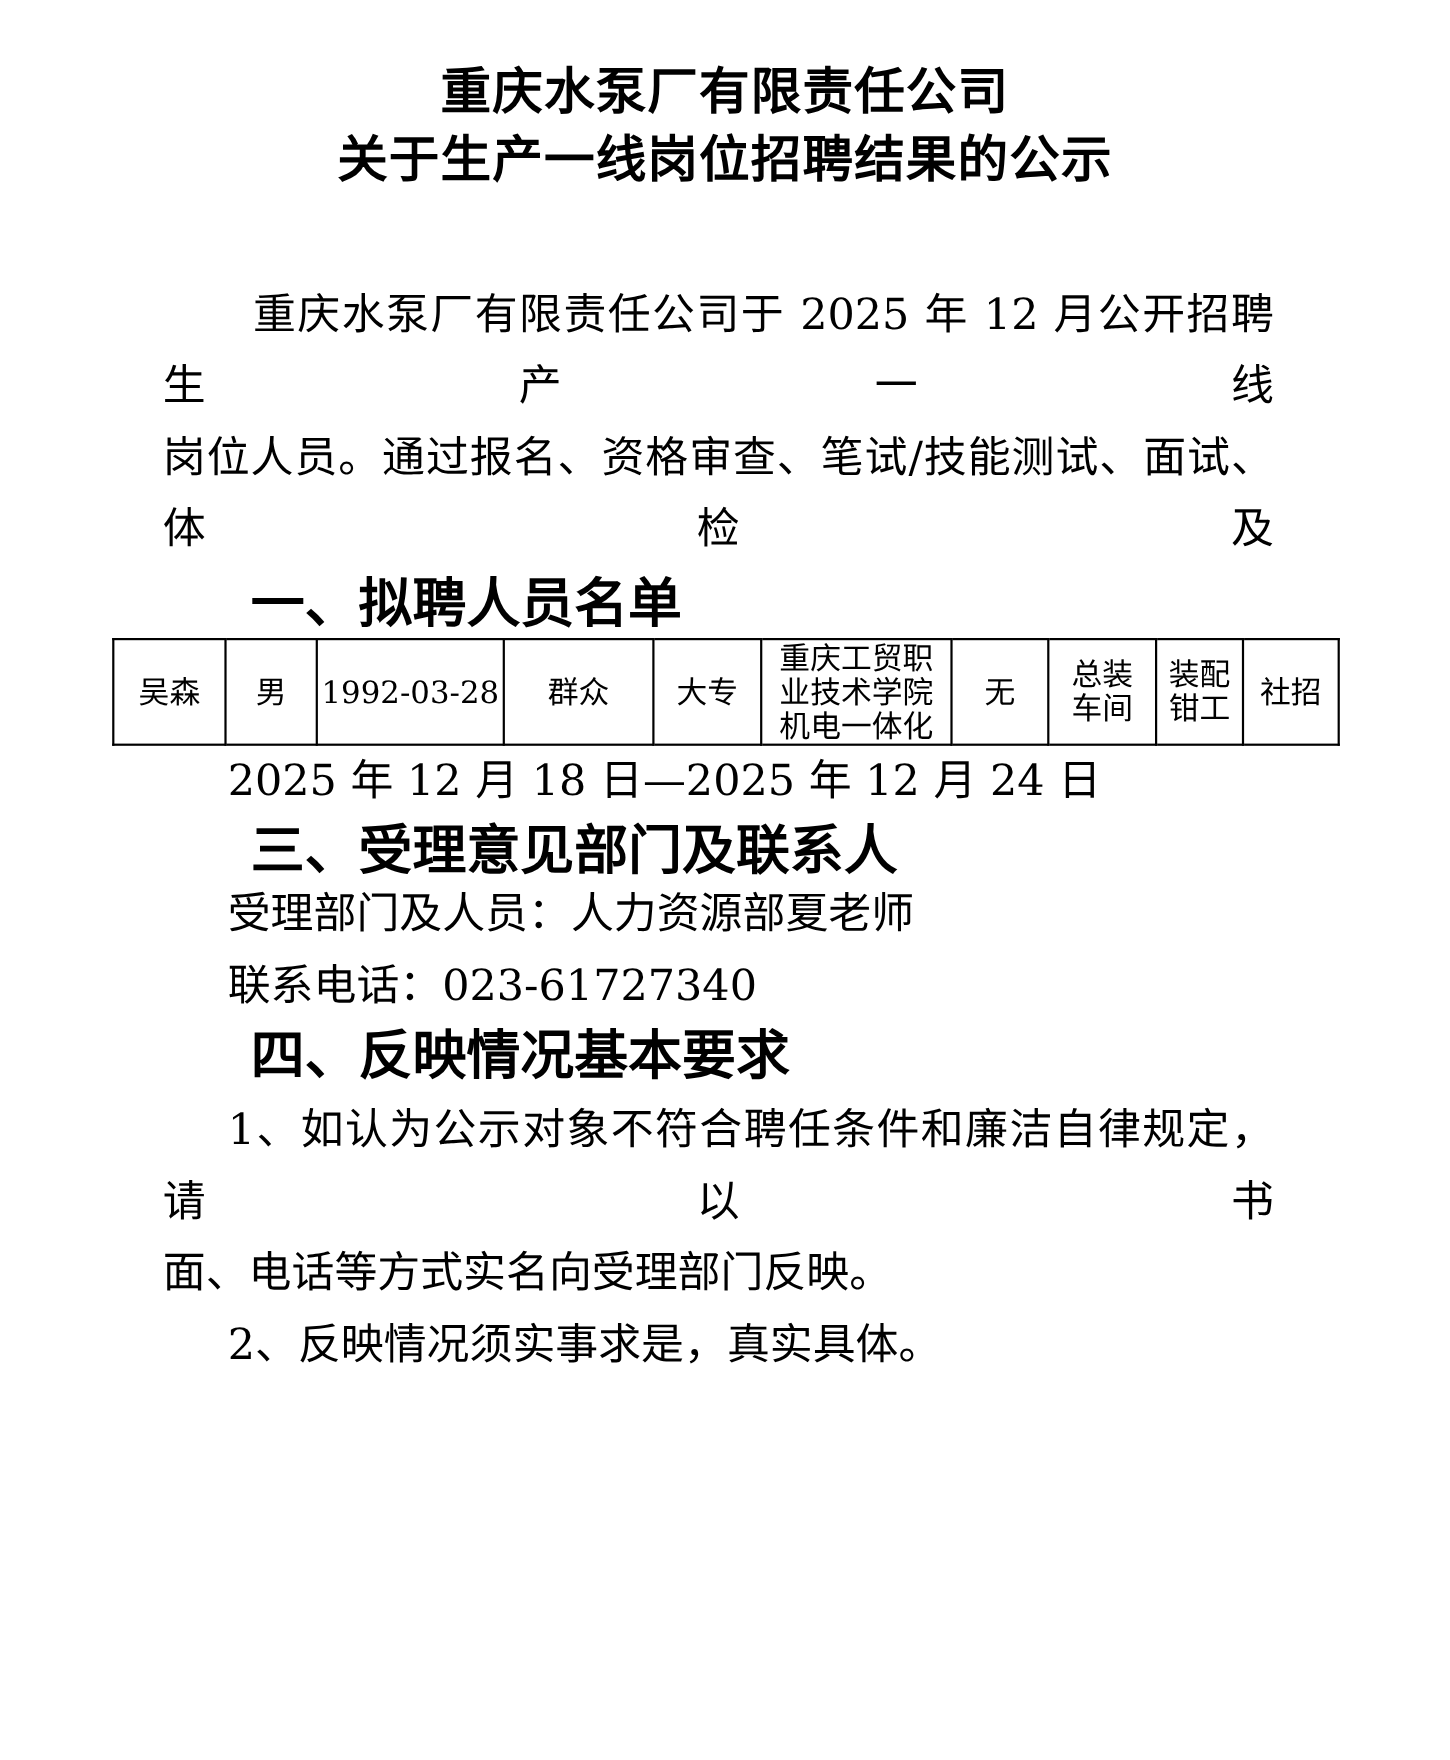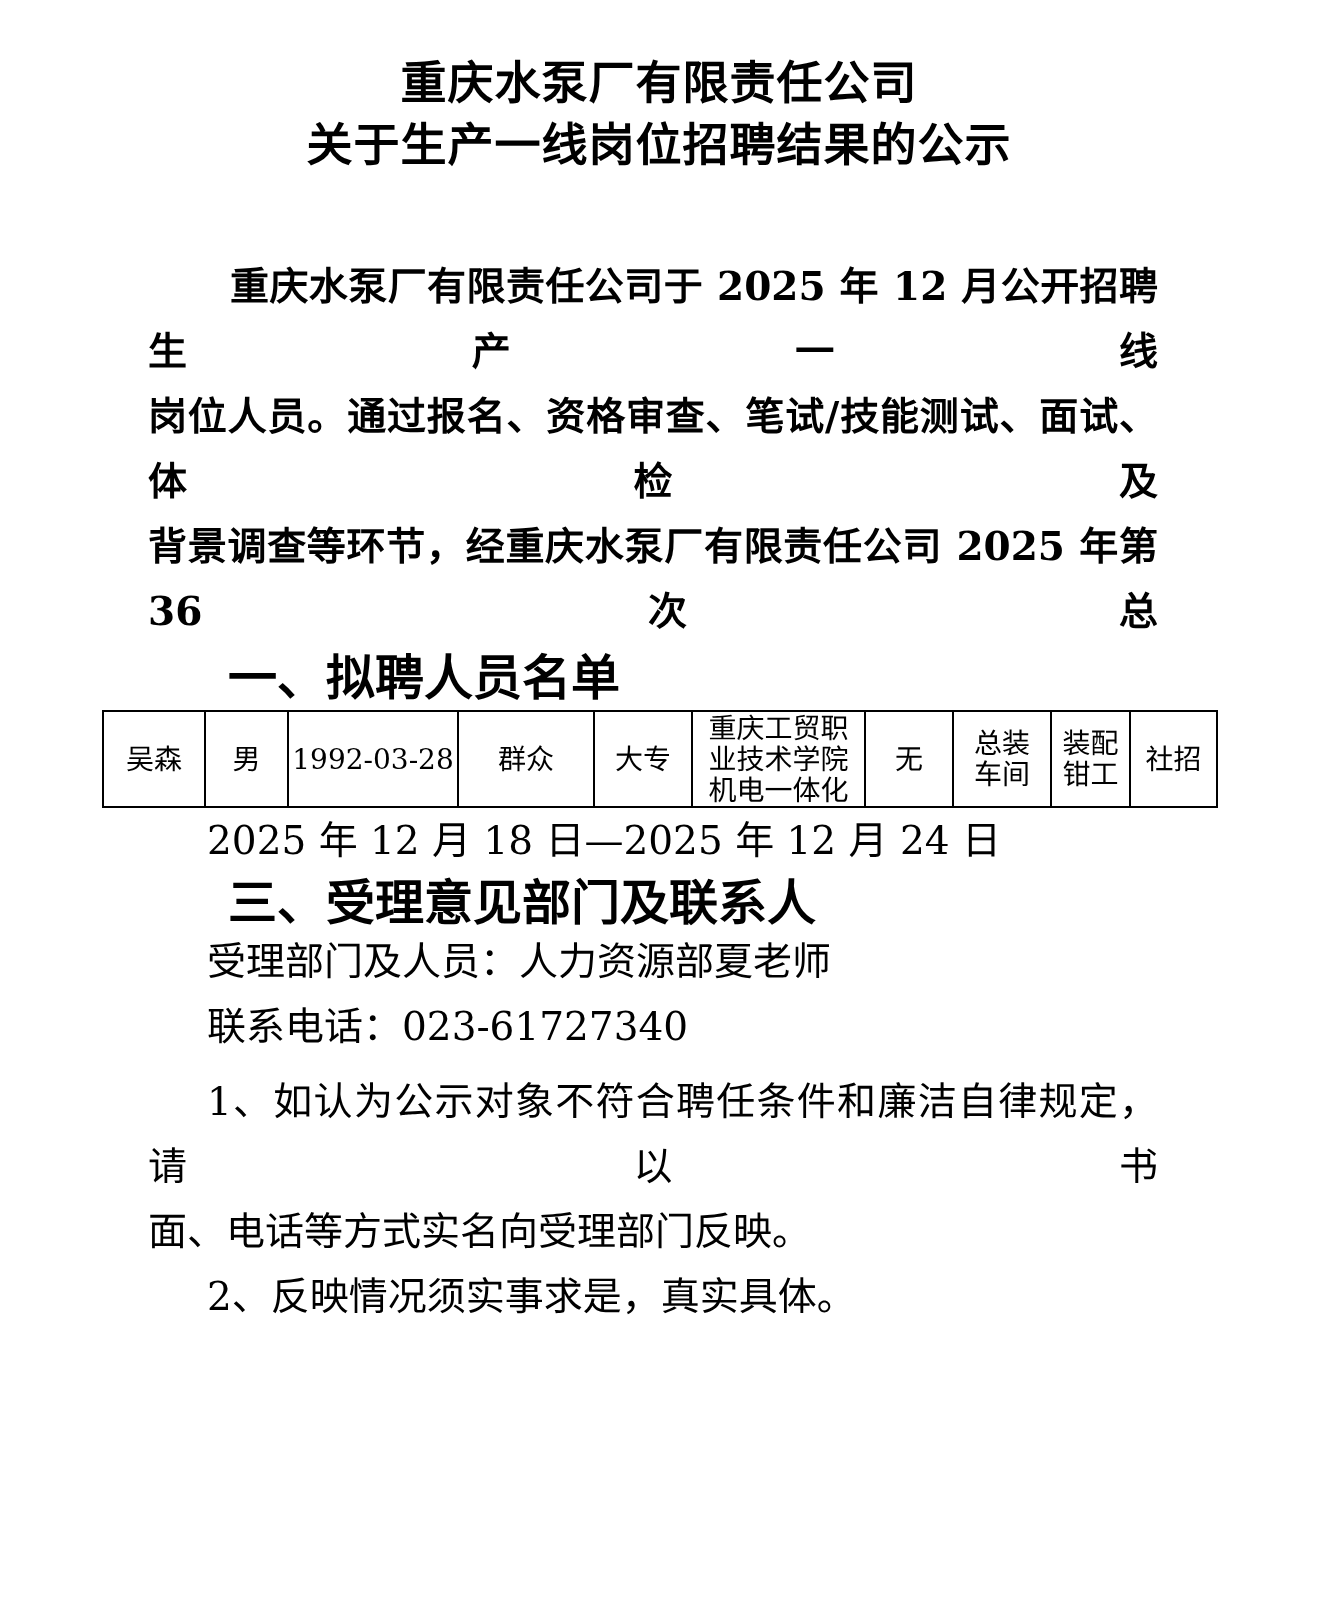--- a/index.html
+++ b/index.html
@@ -26,21 +26,21 @@
     letter-spacing: 1px;
     font-family: "DejaVu Serif", "Liberation Serif", serif;
   }
   
   .tx {
     margin-left: 148px;
     margin-right: 160px;
     font-size: 39px;
     line-height: 65px;
   }
-  .intro { margin-top: 78px; font-weight: bold; }
+  .intro { margin-top: 78px; }
   .jline {             
     text-align: justify;
     text-align-last: justify;
   }
   .ind2  { text-indent: 82px; }   
   .ind15 { text-indent: 59px; }   
   
   .heading {
     margin-left: 148px;
     margin-right: 160px;
@@ -92,21 +92,20 @@
 <div class="page">
 
   <div class="doc-title">
     <div>重庆水泵厂有限责任公司</div>
     <div>关于生产一线岗位招聘结果的公示</div>
   </div>
 
   <div class="tx intro">
     <div class="jline ind2">重庆水泵厂有限责任公司于 2025 年 12 月公开招聘生产一线</div>
     <div class="jline">岗位人员。通过报名、资格审查、笔试/技能测试、面试、体检及</div>
-    <div class="jline">背景调查等环节，经重庆水泵厂有限责任公司 2025 年第 36 次总</div>
   </div>
 
   <div class="heading h1m">一、拟聘人员名单</div>
 
   <div class="table-wrap">
     <table class="roster">
       <colgroup>
         <col style="width:102px">
           <col style="width:83px">
           <col style="width:170px">
@@ -138,19 +137,20 @@
       </tbody>
     </table>
   </div>
 
   <div class="tx ind15">2025 年 12 月 18 日—2025 年 12 月 24 日</div>
 
   <div class="heading h3m">三、受理意见部门及联系人</div>
   <div class="tx ind15">受理部门及人员：人力资源部夏老师</div>
   <div class="tx ind15">联系电话：023-61727340</div>
 
+  <div class="heading h4m">四、反映情况基本要求</div>
   <div class="tx itm">
     <div class="jline ind15">1、如认为公示对象不符合聘任条件和廉洁自律规定，请以书</div>
     <div>面、电话等方式实名向受理部门反映。</div>
   </div>
   <div class="tx ind15">2、反映情况须实事求是，真实具体。</div>
 
 </div>
 
 </body></html>

